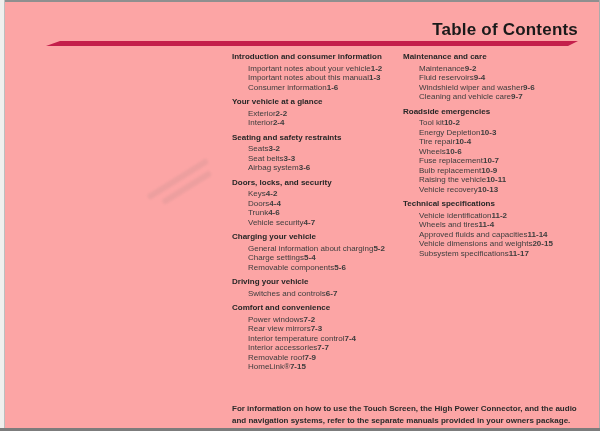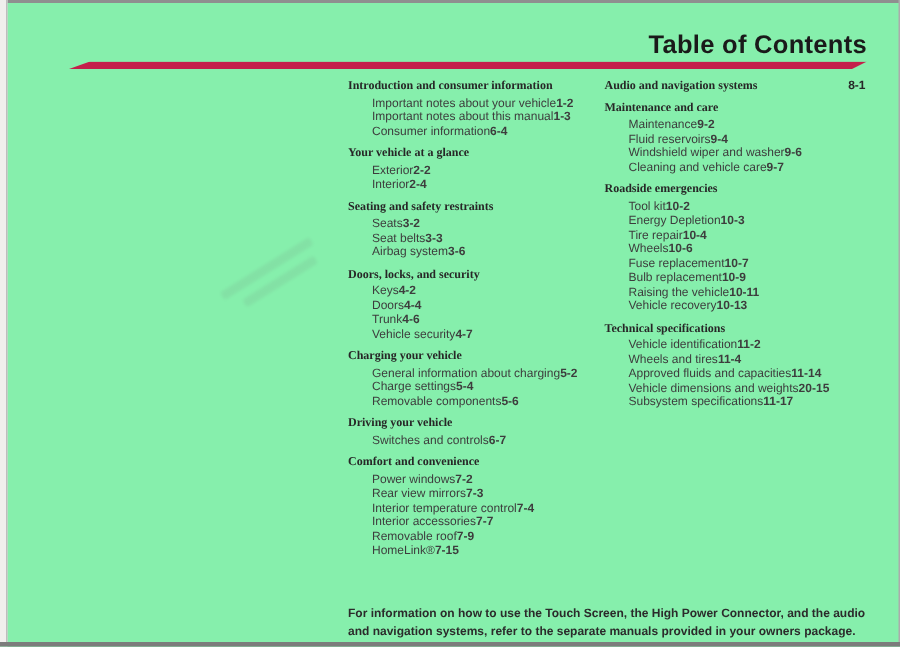--- a/index.html
+++ b/index.html
@@ -1,19 +1,19 @@
 <!DOCTYPE html>
 <html style="--accent: #c41f4b;"><head>
 <meta charset="utf-8">
 <style>
   html,body{margin:0;padding:0;background:#888;}
   .page{
     position:relative;
     width:600px;height:431px;
-    background:#86efac;
+    background:#fca5a5;
     overflow:hidden;
     font-family:"Liberation Sans", sans-serif;
     -webkit-font-smoothing:antialiased;
   }
   
   .edge-top{position:absolute;top:0;left:0;right:0;height:2px;background:#8f8f8f;}
   .edge-bottom{position:absolute;bottom:0;left:0;right:0;height:3px;background:#7c7c7c;}
   .edge-left{position:absolute;top:0;bottom:0;left:0;width:4px;background:#f0efed;border-right:1px solid #bdbdbd;}
   .edge-right{position:absolute;top:0;bottom:0;right:0;width:1px;background:#ababab;}
 
@@ -27,21 +27,21 @@
     clip-path:polygon(0 100%,14px 0,100% 0,calc(100% - 10px) 100%);
   }
 
   .col{position:absolute;top:52px;font-size:8px;line-height:9.5px;color:#3d3d3d;}
   .col-left{left:232px;width:161px;}
   .col-right{left:403px;width:174px;}
 
   .section{margin-top:5px;}
   .section:first-child{margin-top:0;}
   .shead{display:flex;justify-content:space-between;margin-bottom:2px;}
-  .stitle{font-weight:700;color:#272727;font-family:Liberation Serif, serif;}
+  .stitle{font-weight:700;color:#272727;}
   .spage{font-weight:700;color:#272727;white-space:nowrap;}
   .spage:empty{display:none;}
   .row{display:flex;padding-left:16px;}
   .rlabel{white-space:nowrap;}
   .rpage{white-space:nowrap;font-weight:bold;}
 
   .footer{
     position:absolute;left:232px;top:403px;width:352px;margin:0;
     font-size:8px;line-height:1.5;font-weight:700;color:#2b2b2b;
   }
@@ -80,21 +80,21 @@
     <span class="rpage">1-2</span>
   </div>
 
   <div class="row">
     <span class="rlabel">Important notes about this manual</span>
     <span class="rpage">1-3</span>
   </div>
 
   <div class="row">
     <span class="rlabel">Consumer information</span>
-    <span class="rpage">6-4</span>
+    <span class="rpage">1-6</span>
   </div>
 </div>
 
   <div class="section">
     <div class="shead">
       <span class="stitle">Your vehicle at a glance</span>
 
     </div>
 
   <div class="row">
@@ -224,26 +224,20 @@
     <span class="rpage">7-9</span>
   </div>
 
   <div class="row">
     <span class="rlabel">HomeLink®</span>
     <span class="rpage">7-15</span>
   </div>
 </div>
 </div>
   <div class="col col-right">
-  <div class="section">
-    <div class="shead">
-      <span class="stitle">Audio and navigation systems</span>
-      <span class="spage">8-1</span>
-    </div>
-  </div>
 
   <div class="section">
     <div class="shead">
       <span class="stitle">Maintenance and care</span>
 
     </div>
 
   <div class="row">
     <span class="rlabel">Maintenance</span>
     <span class="rpage">9-2</span>

